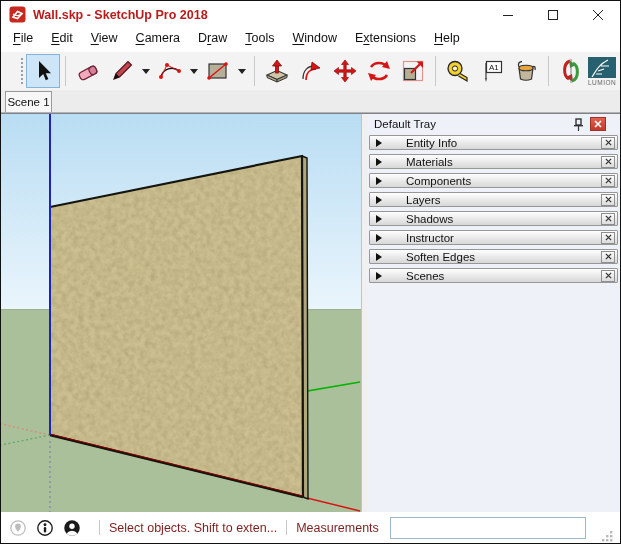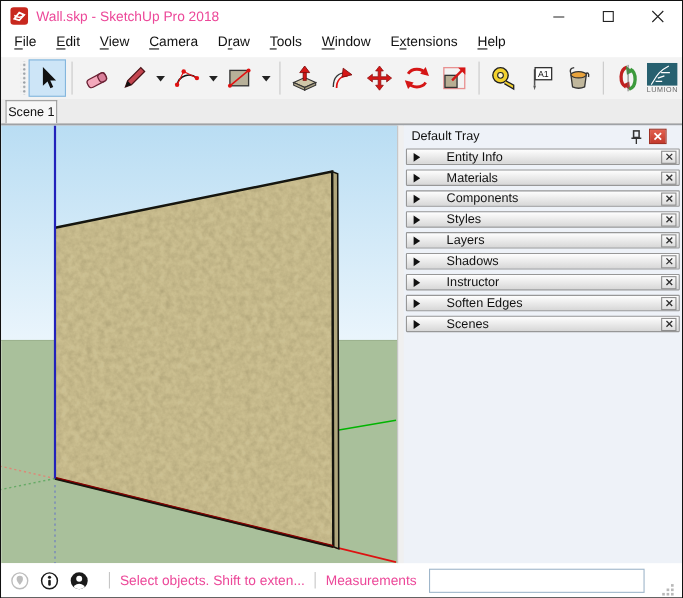--- a/index.html
+++ b/index.html
@@ -5,21 +5,21 @@
   * { margin:0; padding:0; box-sizing:border-box; }
   html,body { background:#888; }
   body { font-family:"Liberation Sans", sans-serif; }
   .window {
     position:relative; width:621px; height:544px; background:#fff;
     border:1px solid #111; overflow:hidden;
   }
   
   .titlebar { height:27px; display:flex; align-items:center; background:#fff; }
   .app-logo { width:17px; height:17px; margin:0 7px 0 8px; flex:0 0 auto; }
-  .title-text { font-size:12.5px; color:#ec4899; }
+  .title-text { font-size:12.5px; color:#b91c1c;font-weight:bold; }
   .win-controls { margin-left:auto; display:flex; height:100%; }
   .win-btn { width:45px; height:100%; display:flex; align-items:center; justify-content:center; background:#fff; border:none; }
   
   .menubar { height:24px; display:flex; align-items:flex-start; padding-left:3px; background:#fff; }
   .menu-item { font-size:12.5px; color:#111; padding:3px 9px; }
   .mn { text-decoration:underline; text-underline-offset:2px; }
   
   .toolbar { height:38px; display:flex; align-items:center; background:#f3f3f3; padding-left:16px; overflow:hidden; }
   .grip { width:5px; height:30px; margin:0 2px;
     background-image:radial-gradient(#9aa0a6 1px, transparent 1.2px);
@@ -48,21 +48,21 @@
   .tray-close-btn { width:16px; height:14px; background:linear-gradient(#e2604f,#c33a2d); border:1px solid #a03226; display:flex; align-items:center; justify-content:center; }
   .tray-sections { padding:1px 2px; }
   .tray-row { height:15px; margin-bottom:4px; display:flex; align-items:center; padding:0 2px 0 6px; background:linear-gradient(#fefefe,#d7d7d7); border:1px solid #979797; border-radius:1px; }
   .row-tri { width:0; height:0; border-top:4px solid transparent; border-bottom:4px solid transparent; border-left:6px solid #111; margin-right:8px; }
   .row-label { font-size:11.5px; color:#111;padding-left:16px; }
   .row-close { margin-left:auto; width:14px; height:12px; background:linear-gradient(#fcfcfc,#dcdcdc); border:1px solid #8e8e8e; display:flex; align-items:center; justify-content:center; }
   
   .statusbar { height:31px; background:#fff; display:flex; align-items:center; padding:0 6px 0 8px; }
   .sb-icon { width:18px; height:18px; margin-right:9px; }
   .sb-sep { width:1px; height:15px; background:#c6c6c6; margin:0 9px; }
-  .sb-text { font-size:12.5px; color:#ec4899; white-space:nowrap;text-align:center; }
+  .sb-text { font-size:12.5px; color:#7f1d1d; white-space:nowrap;text-align:center; }
   .measure-input { width:196px; height:22px; margin-left:11px; border:1px solid #9fb6ca; background:#fff; font-family:"Liberation Sans",sans-serif; font-size:12px; padding:0 4px; }
   .resize-grip { margin-left:auto; width:13px; height:13px; align-self:flex-end; }
 </style>
 </head>
 <body>
 
 <div class="window">
 
   <div class="titlebar">
     <svg class="app-logo" viewBox="0 0 17 17">
@@ -330,29 +330,20 @@
           <span class="row-label">Materials</span>
           <button class="row-close">
               <svg width="7" height="7" viewBox="0 0 8 8">
                 <path d="M1 1 L7 7 M7 1 L1 7" stroke="#333" stroke-width="1.4"></path>
               </svg>
             </button>
         </div>
         <div class="tray-row">
           <span class="row-tri"></span>
           <span class="row-label">Components</span>
-          <button class="row-close">
-              <svg width="7" height="7" viewBox="0 0 8 8">
-                <path d="M1 1 L7 7 M7 1 L1 7" stroke="#333" stroke-width="1.4"></path>
-              </svg>
-            </button>
-        </div>
-        <div class="tray-row">
-          <span class="row-tri"></span>
-          <span class="row-label">Styles</span>
           <button class="row-close">
               <svg width="7" height="7" viewBox="0 0 8 8">
                 <path d="M1 1 L7 7 M7 1 L1 7" stroke="#333" stroke-width="1.4"></path>
               </svg>
             </button>
         </div>
         <div class="tray-row">
           <span class="row-tri"></span>
           <span class="row-label">Layers</span>
           <button class="row-close">

